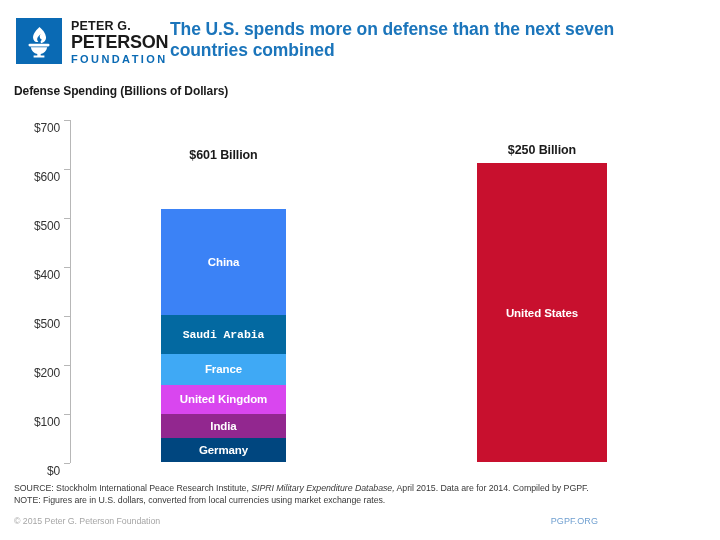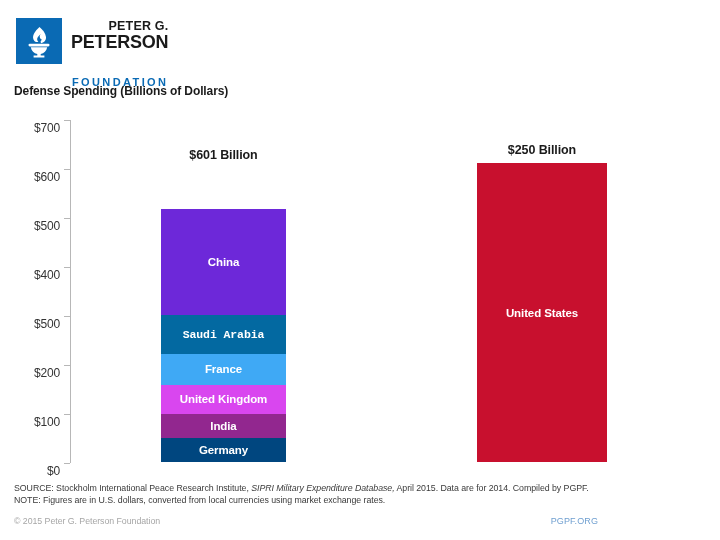--- a/index.html
+++ b/index.html
@@ -32,21 +32,20 @@
     width: 46px;
     height: 46px;
     background: #0a6ab4;
     position: relative;
     flex: none;
   }
   #logo-mark svg { display: block; }
   #logo-words {
     margin-left: 9px;
     padding-top: 1px;
-    text-align: right;
   }
   .logo-line1 {
     font-size: 12.5px;
     font-weight: bold;
     color: #1a1a1a;
     letter-spacing: 0.2px;
     line-height: 14px;
   }
   .logo-line2 {
     font-size: 18px;
@@ -54,21 +53,20 @@
     color: #1a1a1a;
     letter-spacing: -0.2px;
     line-height: 19px;
   }
   .logo-line3 {
     font-size: 11px;
     font-weight: bold;
     color: #0a6ab4;
     letter-spacing: 2.4px;
     line-height: 14px;
-    margin-top: 23px;
   }
   #chart-title {
     position: absolute;
     left: 170px;
     top: 19px;
     width: 520px;
     font-size: 17.5px;
     font-weight: bold;
     color: #1b75bb;
     line-height: 21px;
@@ -215,20 +213,21 @@
         <path d="M14.8 29.2 H31.2 C30.6 33.0 28.0 35.4 24.7 35.9 V37.4 H28.4 V39.6 H17.6 V37.4 H21.3 V35.9 C18.0 35.4 15.4 33.0 14.8 29.2 Z" fill="#ffffff"></path>
       </svg>
     </div>
     <div id="logo-words">
       <div class="logo-line1">PETER G.</div>
       <div class="logo-line2">PETERSON</div>
       <div class="logo-line3">FOUNDATION</div>
     </div>
   </div>
 
+  <div id="chart-title">The U.S. spends more on defense than the next seven countries combined</div>
 </div>
 
 <div id="axis-title">Defense Spending (Billions of Dollars)</div>
 
 <div id="plot">
   <div id="y-axis-line"></div>
   <div id="y-axis-ticks">
       <div class="y-tick" style="top: 10px;"></div>
       <div class="y-label-wrap" style="top: 3px;">
         <div class="y-label">$700</div>
@@ -259,21 +258,21 @@
       </div>
       <div class="y-tick" style="top: 353px;"></div>
       <div class="y-label-wrap" style="top: 346px;">
         <div class="y-label">$0</div>
       </div>
     </div>
 
   <div class="bar-col" id="bar-stacked">
     <div class="bar-total-label" style="bottom: 300.49px;">$601 Billion</div>
     <div class="seg-holder">
-        <div class="seg" style="height: 105.84px; background: #6d28d9;">China</div>
+        <div class="seg" style="height: 105.84px; background: #3b82f6;">China</div>
         <div class="seg" style="height: 39.69px; background: #0369a1; font-family: Liberation Mono, monospace;">Saudi Arabia</div>
         <div class="seg" style="height: 30.38px; background: rgb(63, 169, 245);">France</div>
         <div class="seg" style="height: 29.4px; background: #d946ef;">United Kingdom</div>
         <div class="seg" style="height: 24.5px; background: rgb(146, 39, 143);">India</div>
         <div class="seg" style="height: 23.52px; background: rgb(0, 70, 127);">Germany</div>
       </div>
   </div>
 
   <div class="bar-col" id="bar-single">
     <div class="bar-total-label" style="bottom: 304.9px;">$250 Billion</div>

